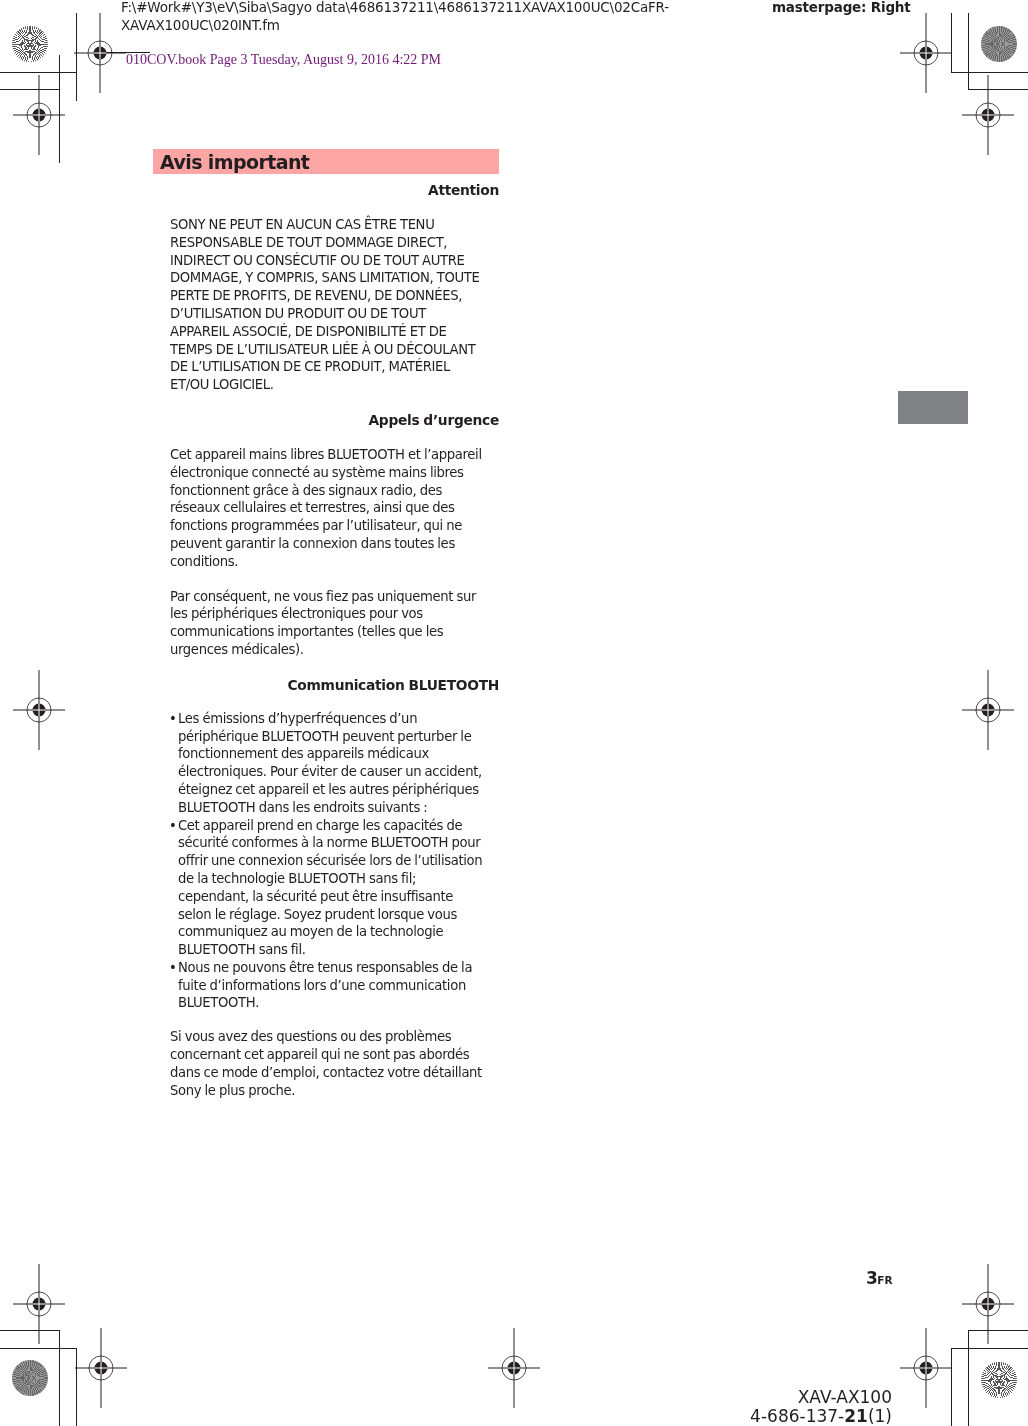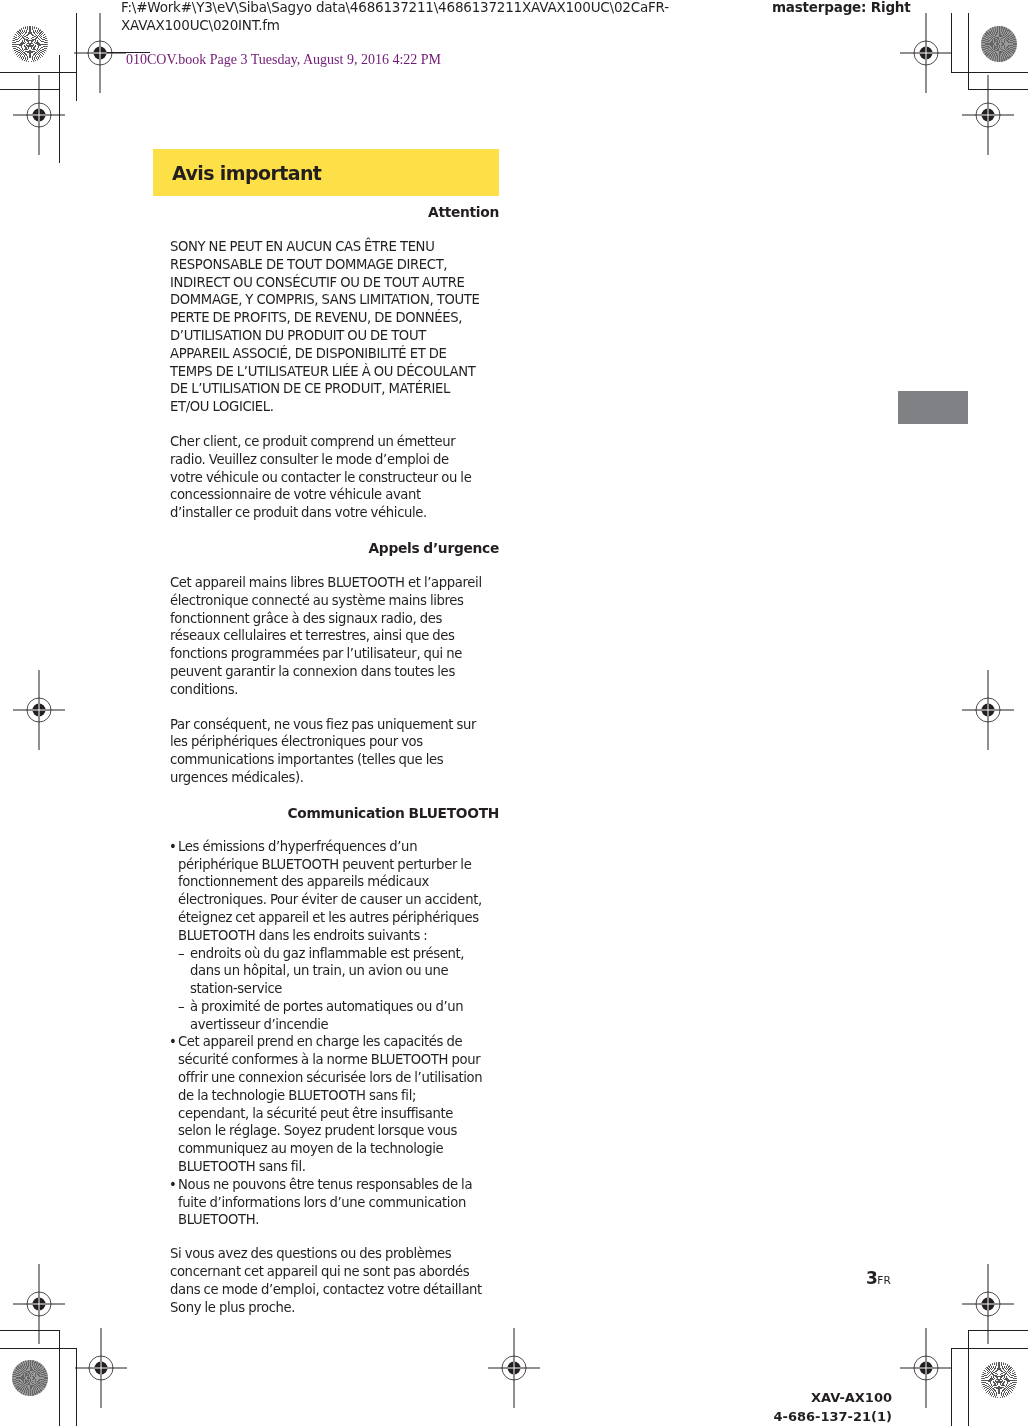--- a/index.html
+++ b/index.html
@@ -7,39 +7,39 @@
          font-family:"DejaVu Sans", sans-serif; color:#231f20; }
   .abs { position:absolute; }
   .hdr { font-size:13.5px; line-height:18px; color:#231f20; letter-spacing:-0.2px; }
   .hdr-path { left:121px; top:-2px; }
   .hdr-path2 { left:121px; top:16px; }
   .hdr-master { left:772px; top:-2px; font-weight:bold; }
   .bookline { left:126px; top:52px; font-family:"Liberation Serif", serif; font-size:14px; color:#701a75; }
   .bookline-rule { left:100px; top:52px; width:50px; height:1px; background:#231f20; }
 
   .content { left:153px; top:149px; width:346px; }
-  .title-band { background:#fde047; height:47px; display:flex; align-items:center; padding-left:19px;
+  .title-band { background:#fca5a5; height:25px; display:flex; align-items:center; padding-left:7px;
                 font-size:19px; font-weight:bold; letter-spacing:-0.6px; color:#231f20; }
   .content .txt { font-size:13.2px; line-height:17.8px; letter-spacing:-0.35px; word-spacing:-0.5px; }
   .h { font-weight:bold; font-size:13.8px; line-height:18px; letter-spacing:-0.3px;text-align:right; }
   .para { margin:17px; }
   .gap-s { margin-top:13px; }
   .gap-l { margin-top:14px; }
   ul.bl { list-style:none; margin:16px; padding:0; }
   ul.bl > li { position:relative; padding-left:9px; }
   ul.bl > li::before { content:"•"; position:absolute; left:0; top:0; }
   ul.dl { list-style:none; margin:0; padding:0; }
   ul.dl > li { position:relative; padding-left:12px; }
   ul.dl > li::before { content:"–"; position:absolute; left:0; top:0; }
 
   .tab-marker { left:898px; top:391px; width:70px; height:33px; background:#808184; }
 
   .pagenum { left:866px; top:1268px; font-size:17px; font-weight:bold; letter-spacing:-0.5px; }
-  .pagenum .sub { font-size:10.5px; font-weight:normal; letter-spacing:0; }
-  .model { right:136px; top:1388px; font-size:13px; text-align:right; line-height:19px;font-weight:bold; }
+  .pagenum .sub { font-size:10.5px; font-weight:bold; letter-spacing:0; }
+  .model { right:136px; top:1388px; font-size:17px; text-align:right; line-height:19px; }
 
   .line-h { position:absolute; height:1px; background:#231f20; }
   .line-v { position:absolute; width:1px; background:#231f20; }
   .star { position:absolute; width:36px; height:36px; border-radius:50%; }
   .star.light { background:repeating-conic-gradient(#555 0deg 3deg, #fff 3deg 7deg); }
   .star.dark { background:repeating-conic-gradient(#666 0deg 4deg, #9a9a9a 4deg 8deg); }
 </style>
 </head>
 <body>
 
@@ -103,37 +103,32 @@
 <div class="abs tab-marker"></div>
 
 <div class="abs content">
   <div class="title-band">Avis important</div>
 
   <div class="txt" style="margin-top:7px;">
     <div class="h">Attention</div>
     <p class="para">SONY NE PEUT EN AUCUN CAS ÊTRE TENU RESPONSABLE DE TOUT DOMMAGE DIRECT, INDIRECT OU CONSÉCUTIF OU DE TOUT AUTRE DOMMAGE, Y COMPRIS, SANS LIMITATION, TOUTE PERTE DE PROFITS, DE REVENU, DE DONNÉES, D’UTILISATION DU PRODUIT OU DE TOUT APPAREIL ASSOCIÉ, DE DISPONIBILITÉ ET DE TEMPS DE L’UTILISATEUR LIÉE À OU DÉCOULANT DE L’UTILISATION DE CE PRODUIT, MATÉRIEL ET/OU LOGICIEL.</p>
   </div>
 
-  <p class="txt para gap-s">Cher client, ce produit comprend un émetteur radio. Veuillez consulter le mode d’emploi de votre véhicule ou contacter le constructeur ou le concessionnaire de votre véhicule avant d’installer ce produit dans votre véhicule.</p>
 
   <div class="txt gap-s">
     <div class="h">Appels d’urgence</div>
     <p class="para">Cet appareil mains libres BLUETOOTH et l’appareil électronique connecté au système mains libres fonctionnent grâce à des signaux radio, des réseaux cellulaires et terrestres, ainsi que des fonctions programmées par l’utilisateur, qui ne peuvent garantir la connexion dans toutes les conditions.</p>
     <p class="para">Par conséquent, ne vous fiez pas uniquement sur les périphériques électroniques pour vos communications importantes (telles que les urgences médicales).</p>
   </div>
 
   <div class="txt gap-s">
     <div class="h">Communication BLUETOOTH</div>
     <ul class="bl">
       <li>
         <span>Les émissions d’hyperfréquences d’un périphérique BLUETOOTH peuvent perturber le fonctionnement des appareils médicaux électroniques. Pour éviter de causer un accident, éteignez cet appareil et les autres périphériques BLUETOOTH dans les endroits suivants :</span>
-        <ul class="dl">
-          <li>endroits où du gaz inflammable est présent, dans un hôpital, un train, un avion ou une station-service</li>
-          <li>à proximité de portes automatiques ou d’un avertisseur d’incendie</li>
-        </ul>
       </li>
       <li>Cet appareil prend en charge les capacités de sécurité conformes à la norme BLUETOOTH pour offrir une connexion sécurisée lors de l’utilisation de la technologie BLUETOOTH sans fil; cependant, la sécurité peut être insuffisante selon le réglage. Soyez prudent lorsque vous communiquez au moyen de la technologie BLUETOOTH sans fil.</li>
       <li>Nous ne pouvons être tenus responsables de la fuite d’informations lors d’une communication BLUETOOTH.</li>
     </ul>
   </div>
 
   <p class="txt para gap-l">Si vous avez des questions ou des problèmes concernant cet appareil qui ne sont pas abordés dans ce mode d’emploi, contactez votre détaillant Sony le plus proche.</p>
 </div>
 
 <div class="abs pagenum">

